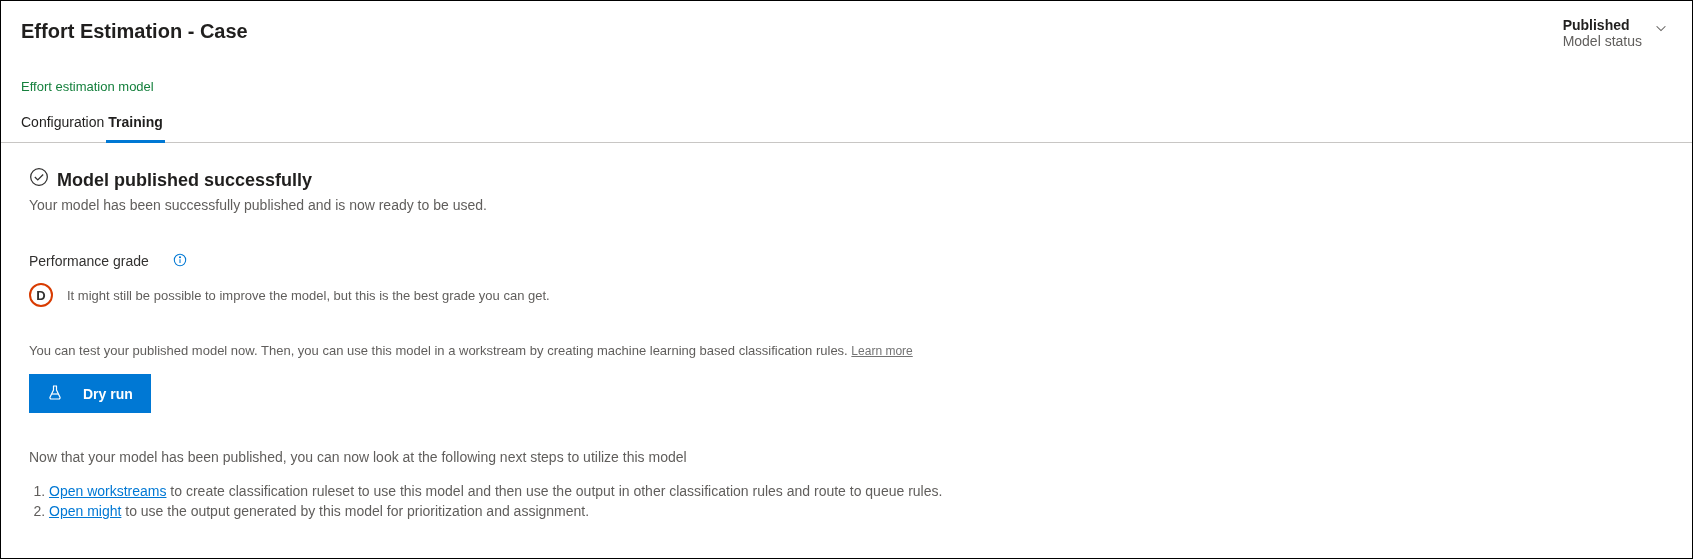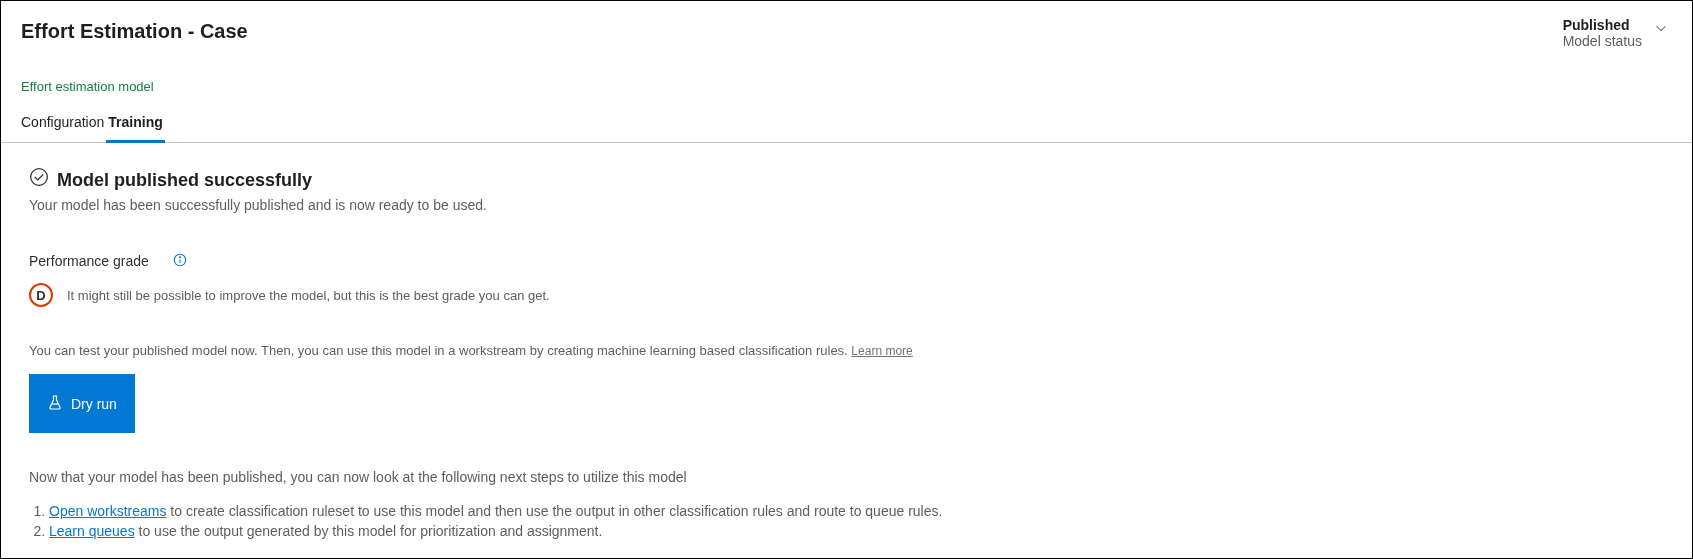--- a/index.html
+++ b/index.html
@@ -58,27 +58,27 @@
       display: flex; align-items: center; justify-content: center;
       font-size: 13px; font-weight: 600; color: #323130;
     }
     .grade-text { font-size: 13px; color: #605e5c; }
     .test-line { font-size: 13px; color: #605e5c; margin-bottom: 16px; }
     .link-inline { color: #737373; text-decoration: underline; font-size: 12px; cursor: pointer; }
     .btn-primary {
       background: #0078d4;
       color: #fff;
       border: none;
-      padding: 20px 18px;
+      padding: 10px 18px;
       font-size: 14px;
-      font-weight: 400;
+      font-weight: 700;
       cursor: pointer;
       display: inline-flex;
       align-items: center;
-      gap: 8px;
+      gap: 20px;
       margin-bottom: 36px;
     }
     .btn-primary svg { width: 16px; height: 16px; }
     .next-desc { font-size: 14px; color: #605e5c; margin-bottom: 18px; }
     .steps-list { list-style: decimal; padding-left: 20px; }
     .steps-list li { font-size: 14px; color: #605e5c; margin-bottom: 4px; }
     .link { color: #0078d4; text-decoration: underline; cursor: pointer; }
   </style>
 </head>
 <body>
@@ -149,17 +149,17 @@
     <span>Dry run</span>
   </button>
 
   <div class="next-desc">Now that your model has been published, you can now look at the following next steps to utilize this model</div>
 
   <ol class="steps-list">
     <li>
       <a class="link">Open workstreams</a><span> to create classification ruleset to use this model and then use the output in other classification rules and route to queue rules.</span>
     </li>
     <li>
-      <a class="link">Learn queues</a><span> to use the output generated by this model for prioritization and assignment.</span>
+      <a class="link">Open might</a><span> to use the output generated by this model for prioritization and assignment.</span>
     </li>
   </ol>
 
 </div>
 
 </body></html>

